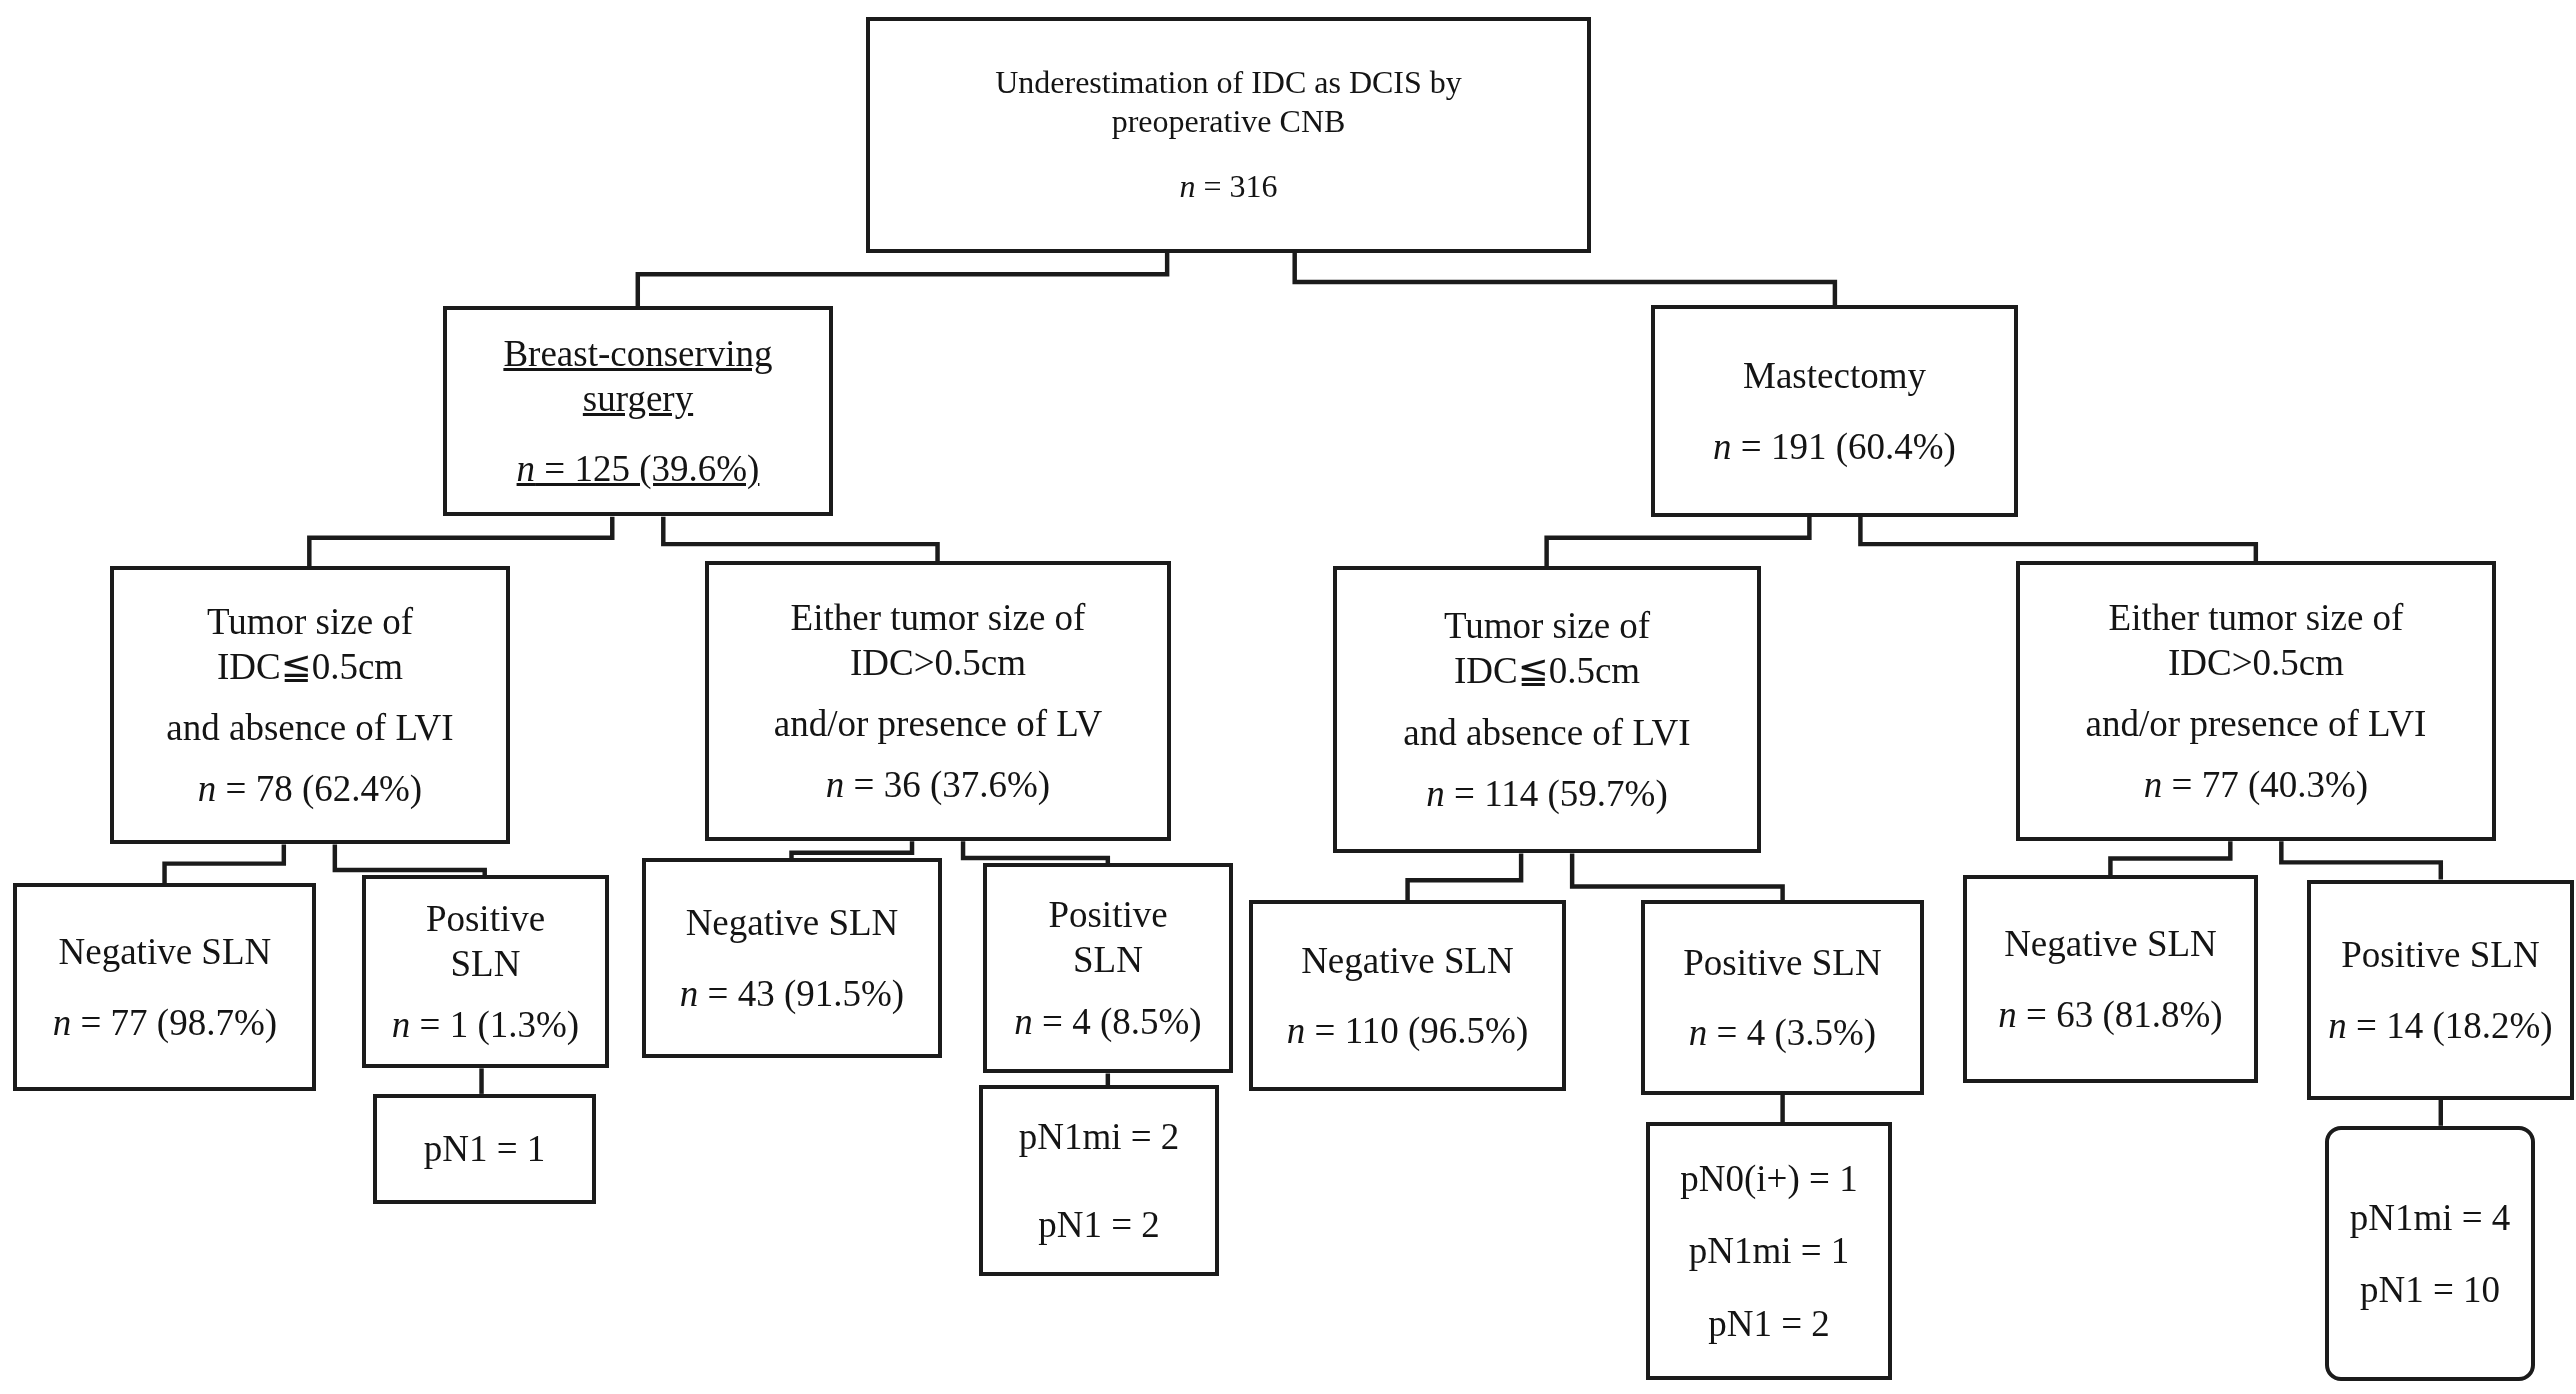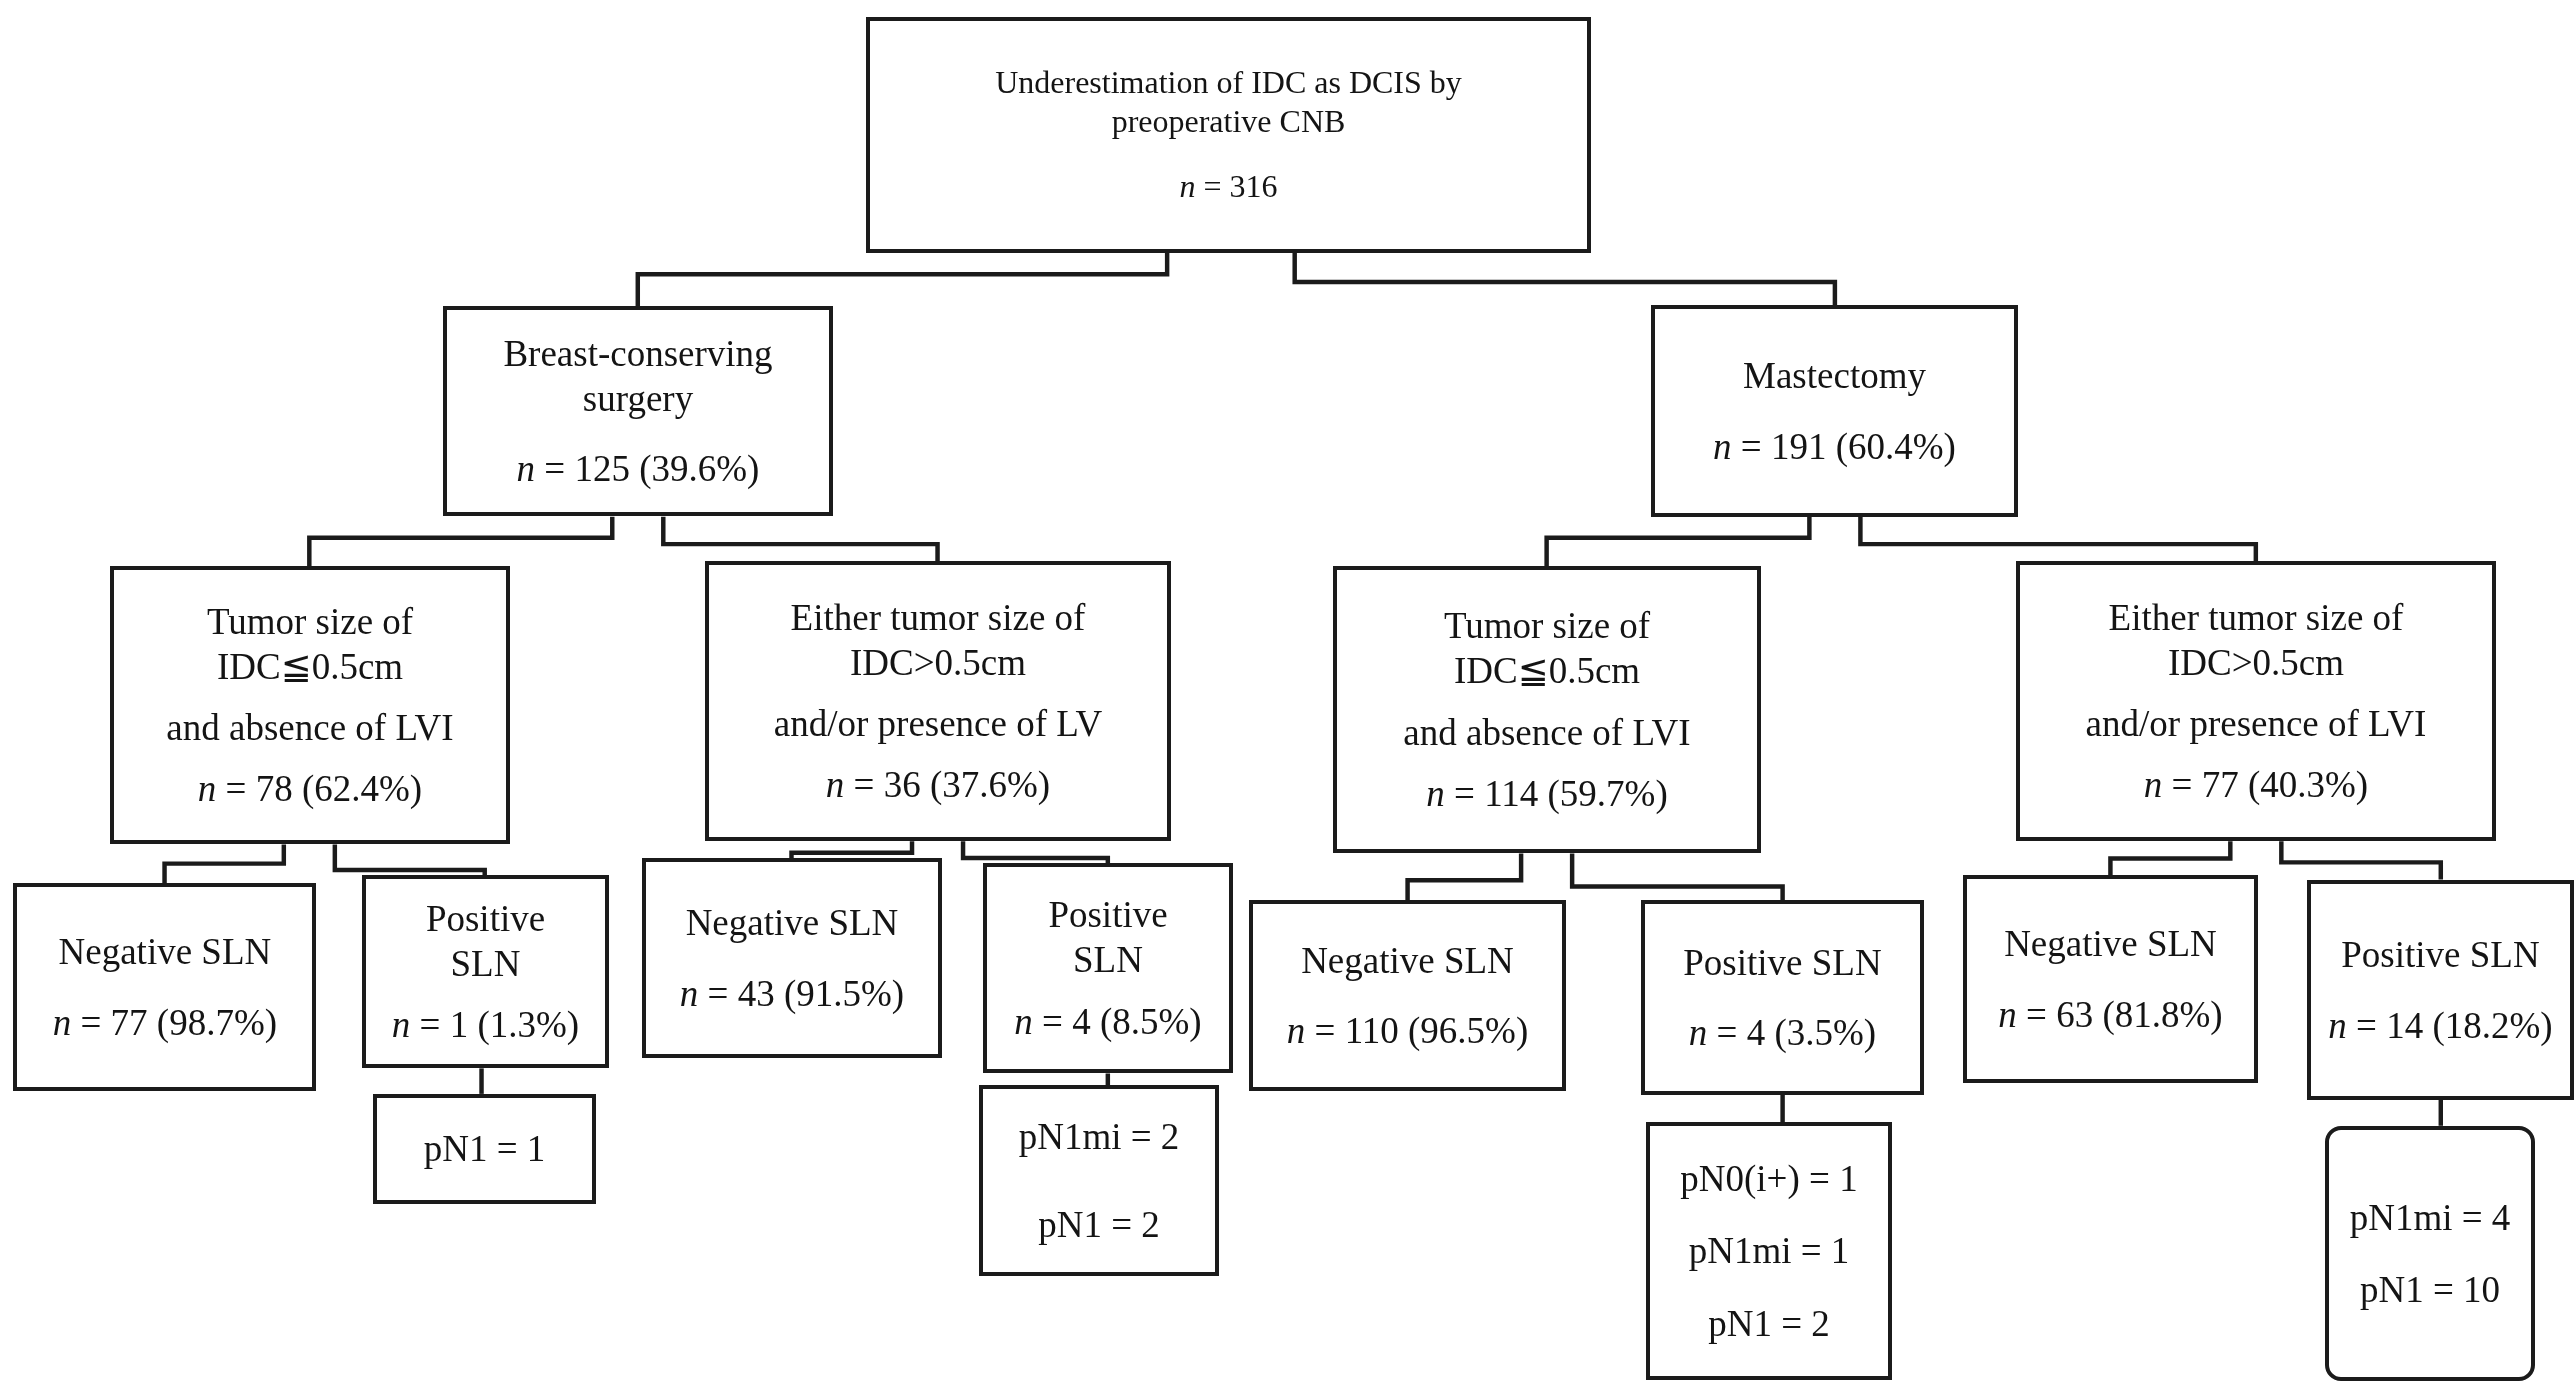--- a/index.html
+++ b/index.html
@@ -77,21 +77,21 @@
     <polyline points="2795,1716 2795,1760"></polyline>
     <polyline points="3827,1724 3827,1765"></polyline>
   </svg>
 
   <div class="node root" style="left:866px; top:16.6px; width:725px; height:236px;">
     <div class="ln">Underestimation of IDC as DCIS by</div>
     <div class="ln">preoperative CNB</div>
     <div class="ln nline gt"><i class="nvar">n</i><span> = 316</span></div>
   </div>
 
-  <div class="node" style="left:443px; top:306px; width:390px; height:210px;">
+  <div class="node" style="left:443px; top:306px; width:390px; height:210px;text-decoration:underline;">
     <div class="ln">Breast-conserving</div>
     <div class="ln">surgery</div>
     <div class="ln nline gt"><i class="nvar">n</i><span> = 125 (39.6%)</span></div>
   </div>
 
   <div class="node" style="left:1651px; top:305px; width:367px; height:212px;">
     <div class="ln">Mastectomy</div>
     <div class="ln nline gt"><i class="nvar">n</i><span> = 191 (60.4%)</span></div>
   </div>
 

